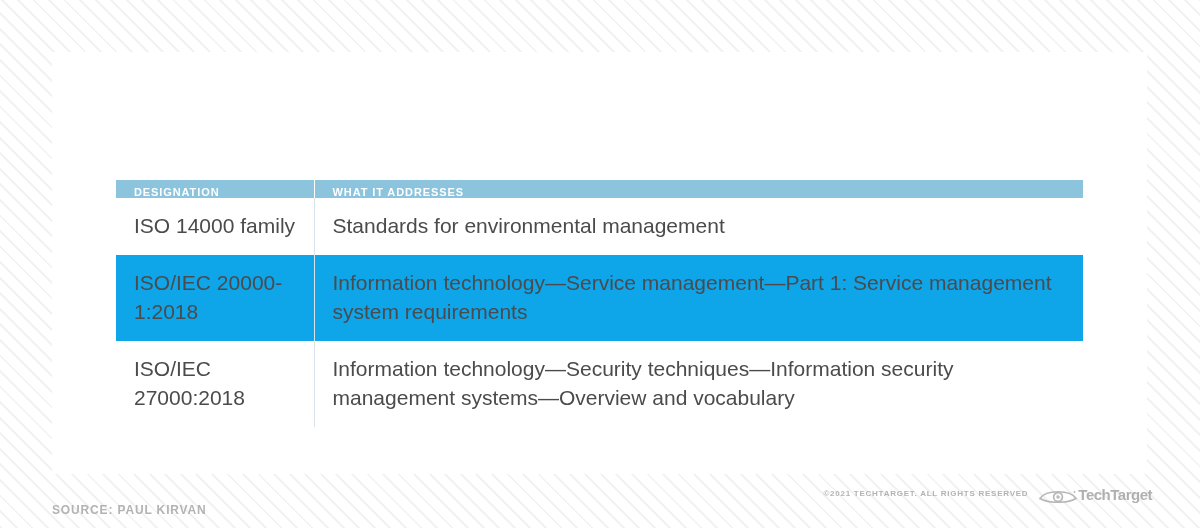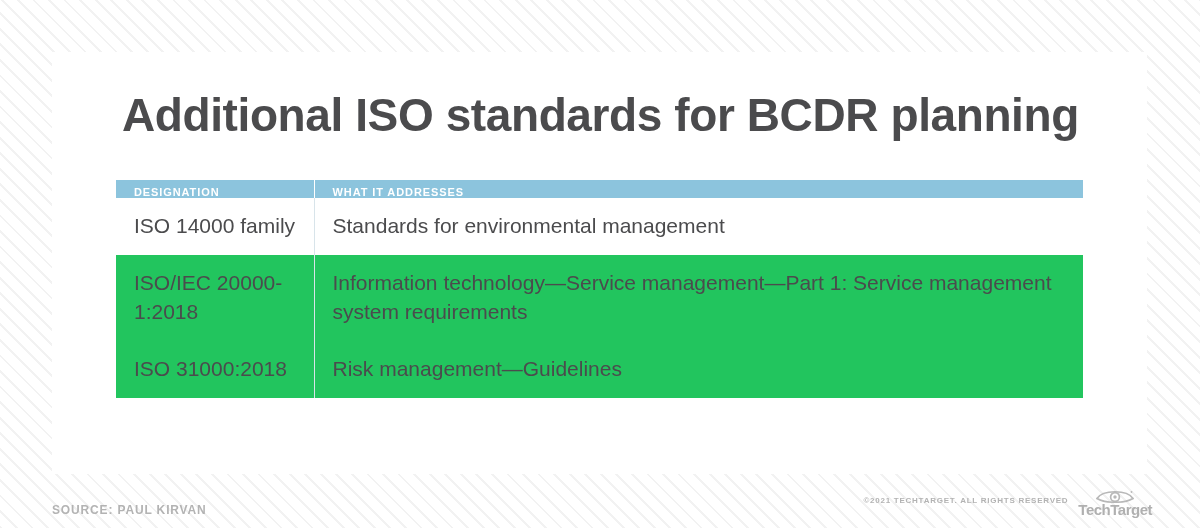--- a/index.html
+++ b/index.html
@@ -83,21 +83,21 @@
     padding: 14px 16px 14px 18px;
     vertical-align: middle;
     line-height: 1.38;
     border-right: 1px solid #d8e4ea;
   }
   #data-table tbody td.cell-addresses {
     border-right: none;
     padding-right: 24px;
   }
   #data-table tbody tr.row-alt td {
-    background: #22c55e;
+    background: #0ea5e9;
   }
   #data-table tbody tr.row-plain td {
     background: #ffffff;
   }
 
   
   #footer-source {
     position: absolute;
     left: 52px;
     top: 503px;
@@ -119,42 +119,41 @@
   #footer-copyright {
     font-size: 8px;
     font-weight: bold;
     letter-spacing: 0.75px;
     color: #b3b3b3;
     text-transform: uppercase;
     padding-bottom: 2px;
   }
   #techtarget-logo {
     display: flex;
-    flex-direction: column;
+    flex-direction: row;
     align-items: center;
     color: #b8b8b8;
     text-align: center;
   }
   #techtarget-logo .logo-word {
     font-size: 15px;
     font-weight: bold;
     letter-spacing: -0.5px;
     line-height: 1;
     color: #b0b0b0;
     margin-top: -1px;
   }
 </style>
 </head>
 <body>
 
 <div id="page-bg"></div>
 
 <div id="content-card">
 
-  <div id="page-title">Additional ISO standards for BCDR planning</div>
 
   <table id="data-table">
     <colgroup>
       <col class="col-designation">
       <col class="col-addresses">
     </colgroup>
     <thead>
       <tr>
         <th>DESIGNATION</th>
         <th class="last-head">WHAT IT ADDRESSES</th>
@@ -162,23 +161,23 @@
     </thead>
     <tbody>
       <tr class="row-plain">
         <td>ISO 14000 family</td>
         <td class="cell-addresses">Standards for environmental management</td>
       </tr>
       <tr class="row-alt">
         <td>ISO/IEC 20000-1:2018</td>
         <td class="cell-addresses">Information technology—Service management—Part 1: Service management system requirements</td>
       </tr>
-      <tr class="row-alt">
-        <td>ISO 31000:2018</td>
-        <td class="cell-addresses">Risk management—Guidelines</td>
+      <tr class="row-plain">
+        <td>ISO/IEC 27000:2018</td>
+        <td class="cell-addresses">Information technology—Security techniques—Information security management systems—Overview and vocabulary</td>
       </tr>
     </tbody>
   </table>
 
 </div>
 
 <div id="footer-source">SOURCE: PAUL KIRVAN</div>
 
 <div id="footer-right">
   <span id="footer-copyright">©2021 TECHTARGET. ALL RIGHTS RESERVED</span>

